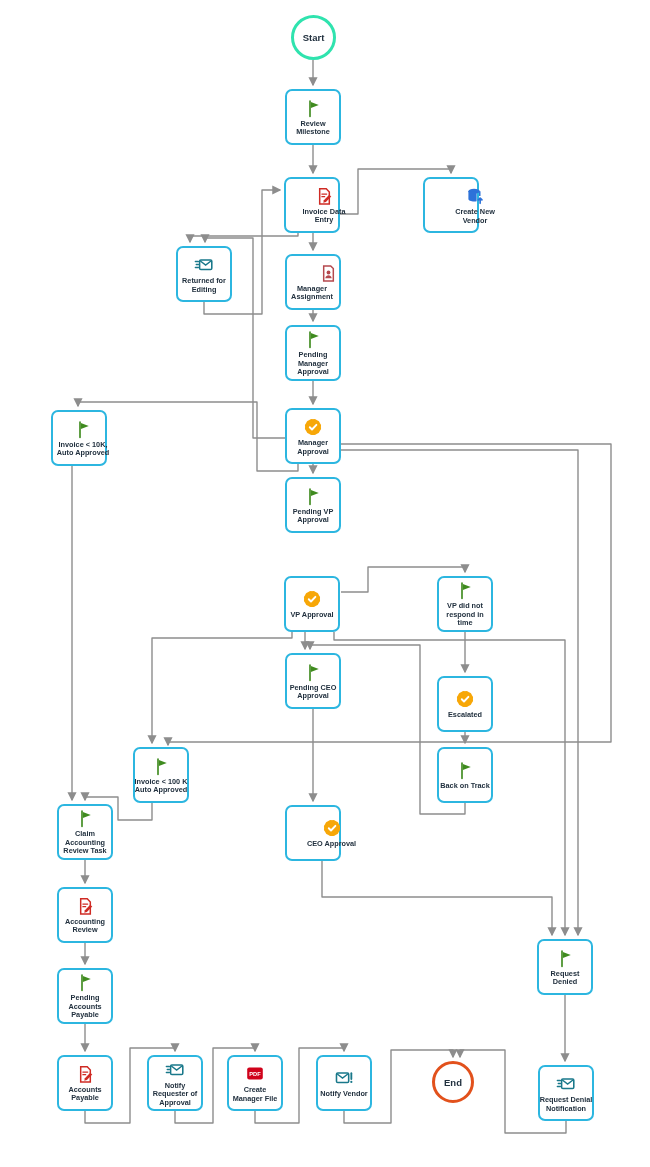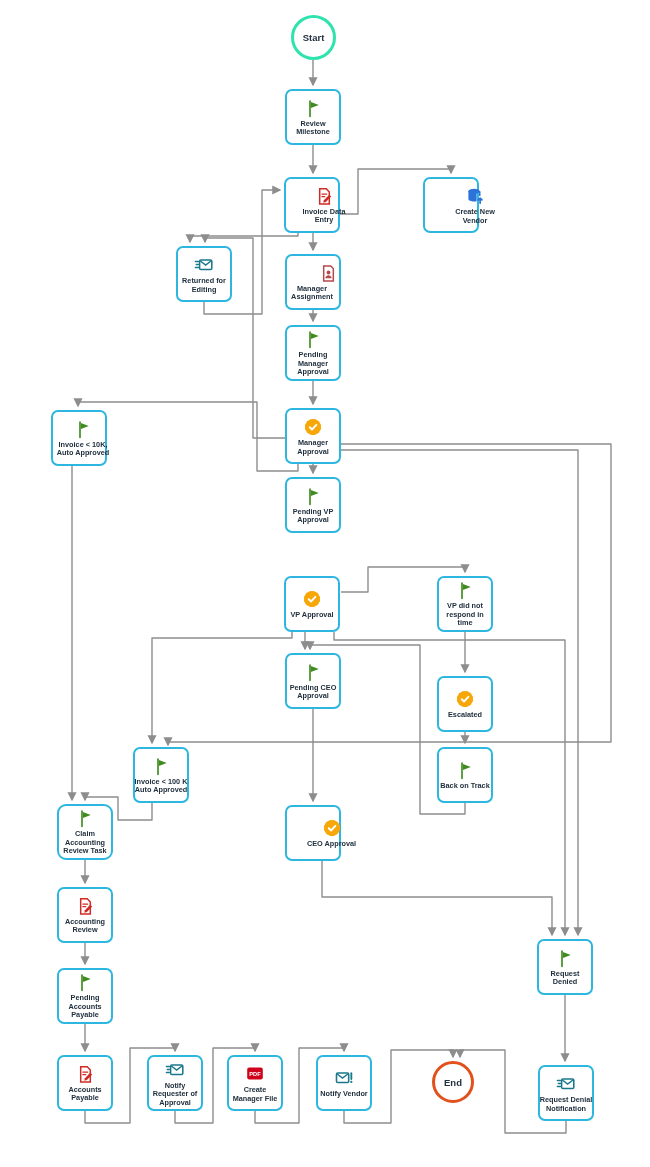--- a/index.html
+++ b/index.html
@@ -219,21 +219,21 @@
       </div>
       <div class="node" style="left: 437px; top: 747px;">
         <span class="ic">
           <svg width="21" height="21" viewBox="0 0 24 24">
             <path d="M8 3.5v17.5" stroke="#3f8b1f" stroke-width="1.9" stroke-linecap="round" fill="none"></path>
             <path d="M9 4.5 L18 8 L9 11.5 Z" fill="#3f8b1f"></path>
           </svg>
         </span>
         <span class="lbl">Back on Track</span>
       </div>
-      <div class="node" style="left: 57px; top: 804px; border-radius: 9px;">
+      <div class="node" style="left: 57px; top: 804px;">
         <span class="ic">
           <svg width="21" height="21" viewBox="0 0 24 24">
             <path d="M8 3.5v17.5" stroke="#3f8b1f" stroke-width="1.9" stroke-linecap="round" fill="none"></path>
             <path d="M9 4.5 L18 8 L9 11.5 Z" fill="#3f8b1f"></path>
           </svg>
         </span>
         <span class="lbl">Claim Accounting Review Task</span>
       </div>
       <div class="node" style="left: 285px; top: 805px; padding-left: 37px;">
         <span class="ic">

